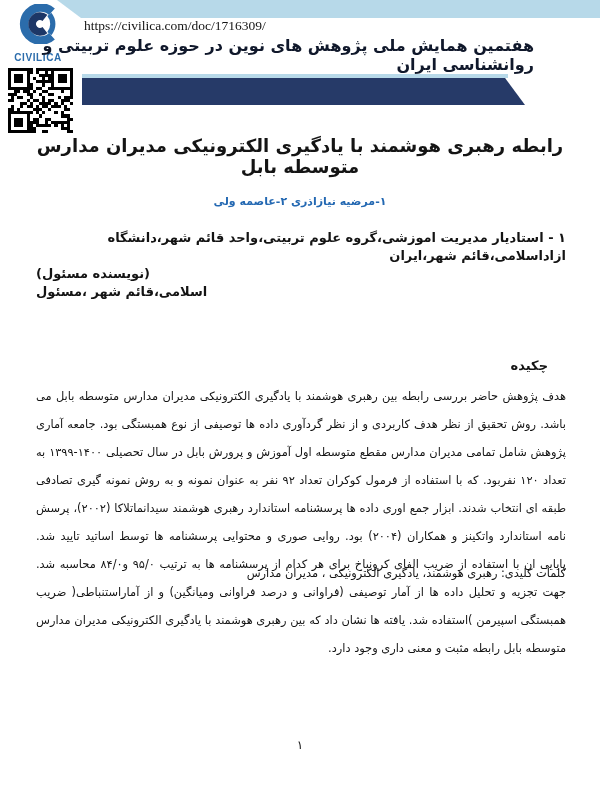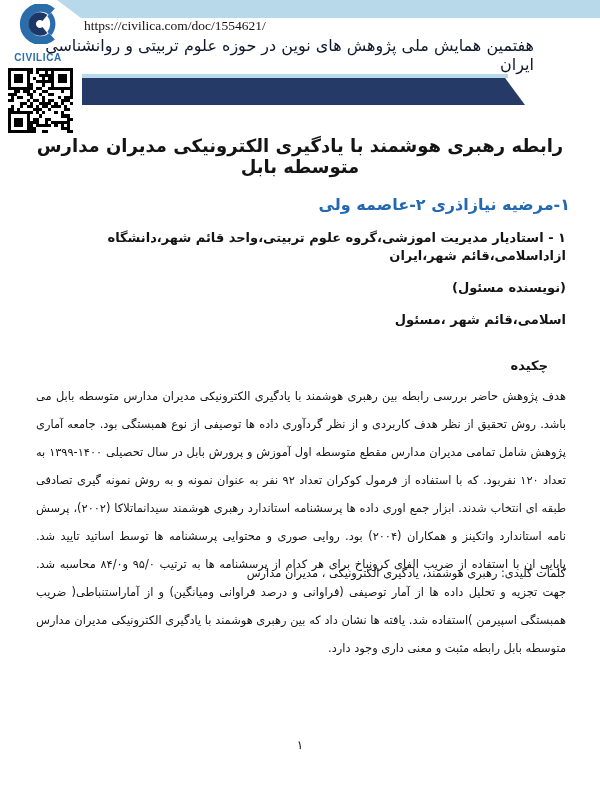--- a/index.html
+++ b/index.html
@@ -33,21 +33,21 @@
 
   .doc-url{
     left:84px;top:18px;
     font-family:"Liberation Serif","DejaVu Serif",serif;
     font-size:13.5px;color:var(--ink);
   }
 
   .conf-title{
     left:40px;right:66px;top:36px;
     direction:rtl;text-align:right;
-    font-size:16px;font-weight:normal;color:#10182b;
+    font-size:16px;font-weight:bold;color:#10182b;
   }
 
   
   .qr{left:8px;top:68px;width:65px;height:65px;background:#fff;}
 
   
   .banner-strip{left:82px;top:74px;width:426px;height:4px;background:var(--band-blue);}
   .banner{
     left:82px;top:78px;width:443px;height:27px;
     background:var(--banner-navy);
@@ -55,28 +55,28 @@
   }
 
   .paper-title{
     left:30px;right:30px;top:135px;
     direction:rtl;text-align:center;
     font-size:18px;font-weight:bold;color:var(--ink);
   }
 
   .authors-line{
     left:30px;right:30px;top:195px;
-    direction:rtl;text-align:right;
-    font-size:16px;font-weight:bold;color:var(--author-blue);
+    direction:rtl;text-align:center;
+    font-size:11px;font-weight:bold;color:var(--author-blue);
   }
 
   .affiliations{left:36px;right:34px;top:229px;direction:rtl;color:var(--ink);}
   .aff-line{font-size:13px;font-weight:bold;line-height:18px;}
   .aff-right{text-align:right;}
-  .aff-center{text-align:right;margin-top:14px;}
+  .aff-center{text-align:left;}
 
   .emails{left:30px;right:30px;top:313px;text-align:center;
     font-family:"Liberation Serif","DejaVu Sans",serif;
     font-size:12px;line-height:13.5px;color:var(--ink);}
 
   .abstract-heading{
     left:20px;right:34px;top:358px;
     direction:rtl;text-align:right;padding-right:18px;box-sizing:border-box;
     font-size:13px;font-weight:bold;color:var(--ink);
   }
@@ -107,21 +107,21 @@
   <span>
     <svg width="42" height="40" viewBox="0 0 48 46">
       <path d="M40 9 A 19 19 0 1 0 40 37" fill="none" stroke="#2b6cab" stroke-width="10" stroke-linecap="butt"></path>
       <path d="M32 16 A 9 9 0 1 0 32 30" fill="none" stroke="#1d3767" stroke-width="9"></path>
       <path d="M37 12 A 17 17 0 0 1 37 34" fill="none" stroke="#2b6cab" stroke-width="6"></path>
     </svg>
   </span>
   <div class="logo-word">CIVILICA</div>
 </div>
 
-<div class="abs doc-url">https://civilica.com/doc/1554621/</div>
+<div class="abs doc-url">https://civilica.com/doc/1716309/</div>
 
 <div class="abs conf-title">هفتمین همایش ملی پژوهش های نوین در حوزه علوم تربیتی و روانشناسی ایران</div>
 
 <div class="abs qr">
   <svg id="qr-svg" width="65" height="65" viewBox="0 0 21 21" shape-rendering="crispEdges">
       <rect x="7" y="0" width="1" height="1"></rect>
       <rect x="9" y="0" width="1" height="1"></rect>
       <rect x="10" y="0" width="1" height="1"></rect>
       <rect x="11" y="0" width="1" height="1"></rect>
       <rect x="12" y="0" width="1" height="1"></rect>

